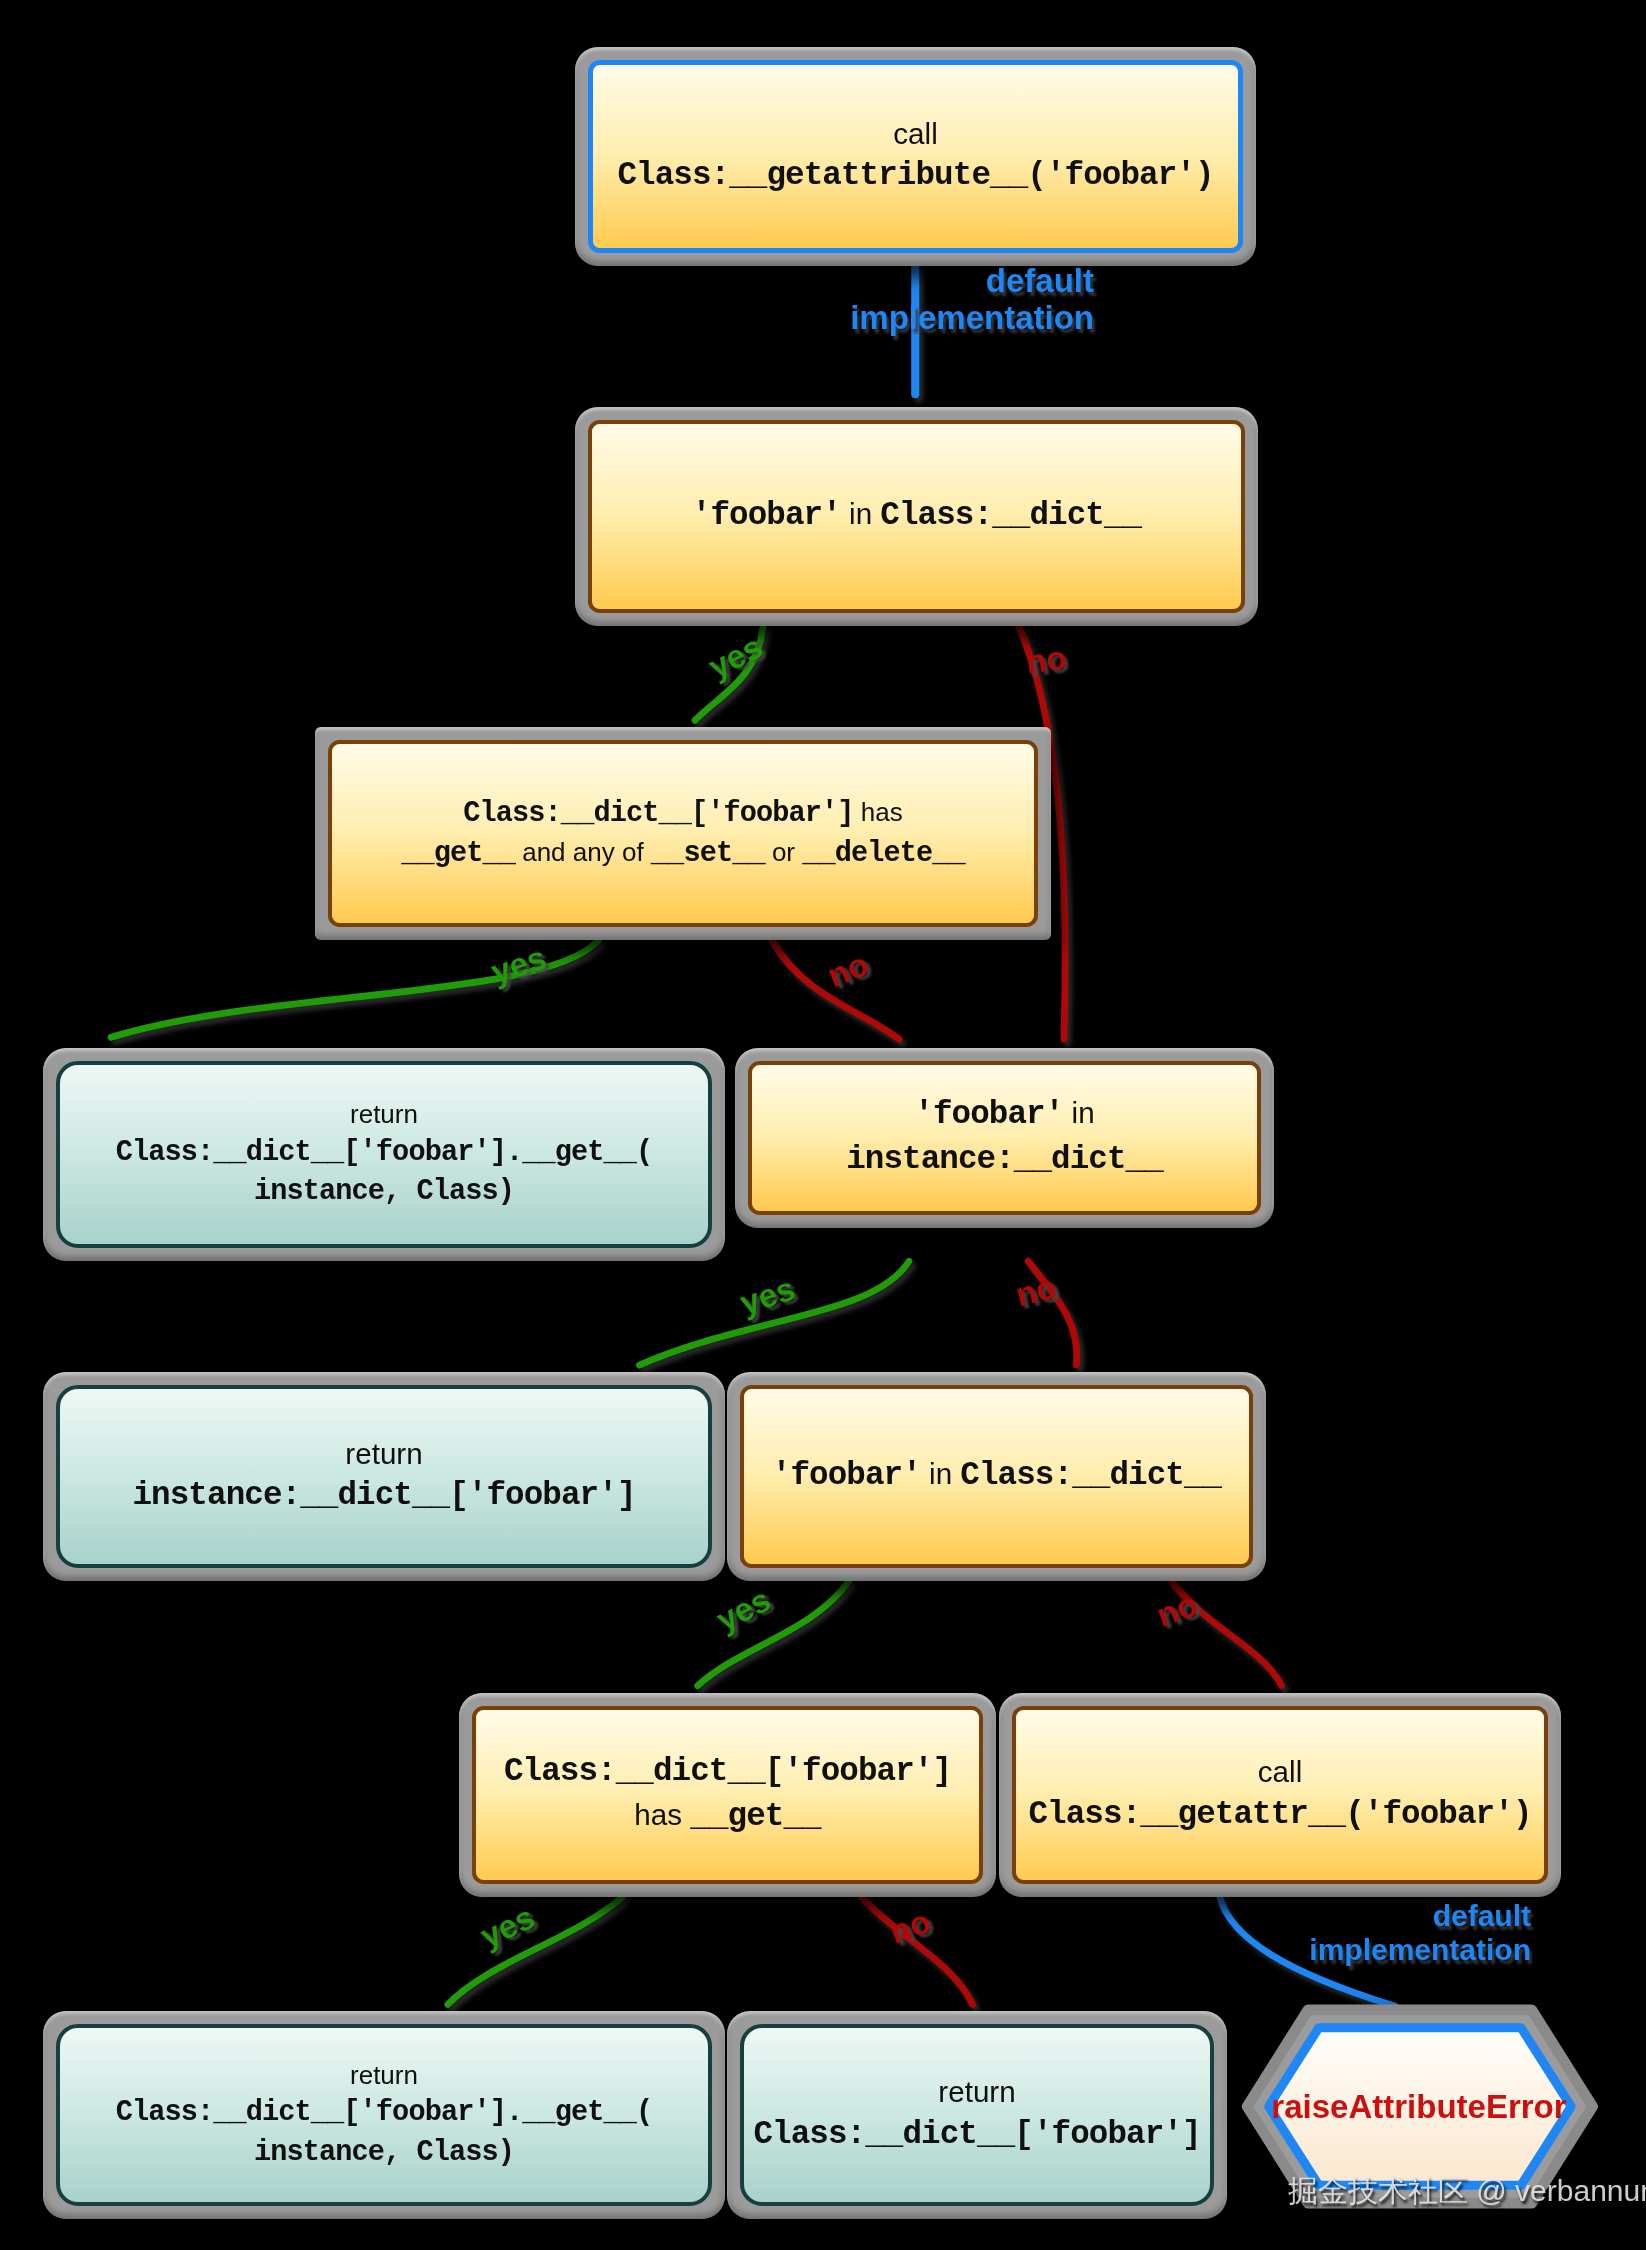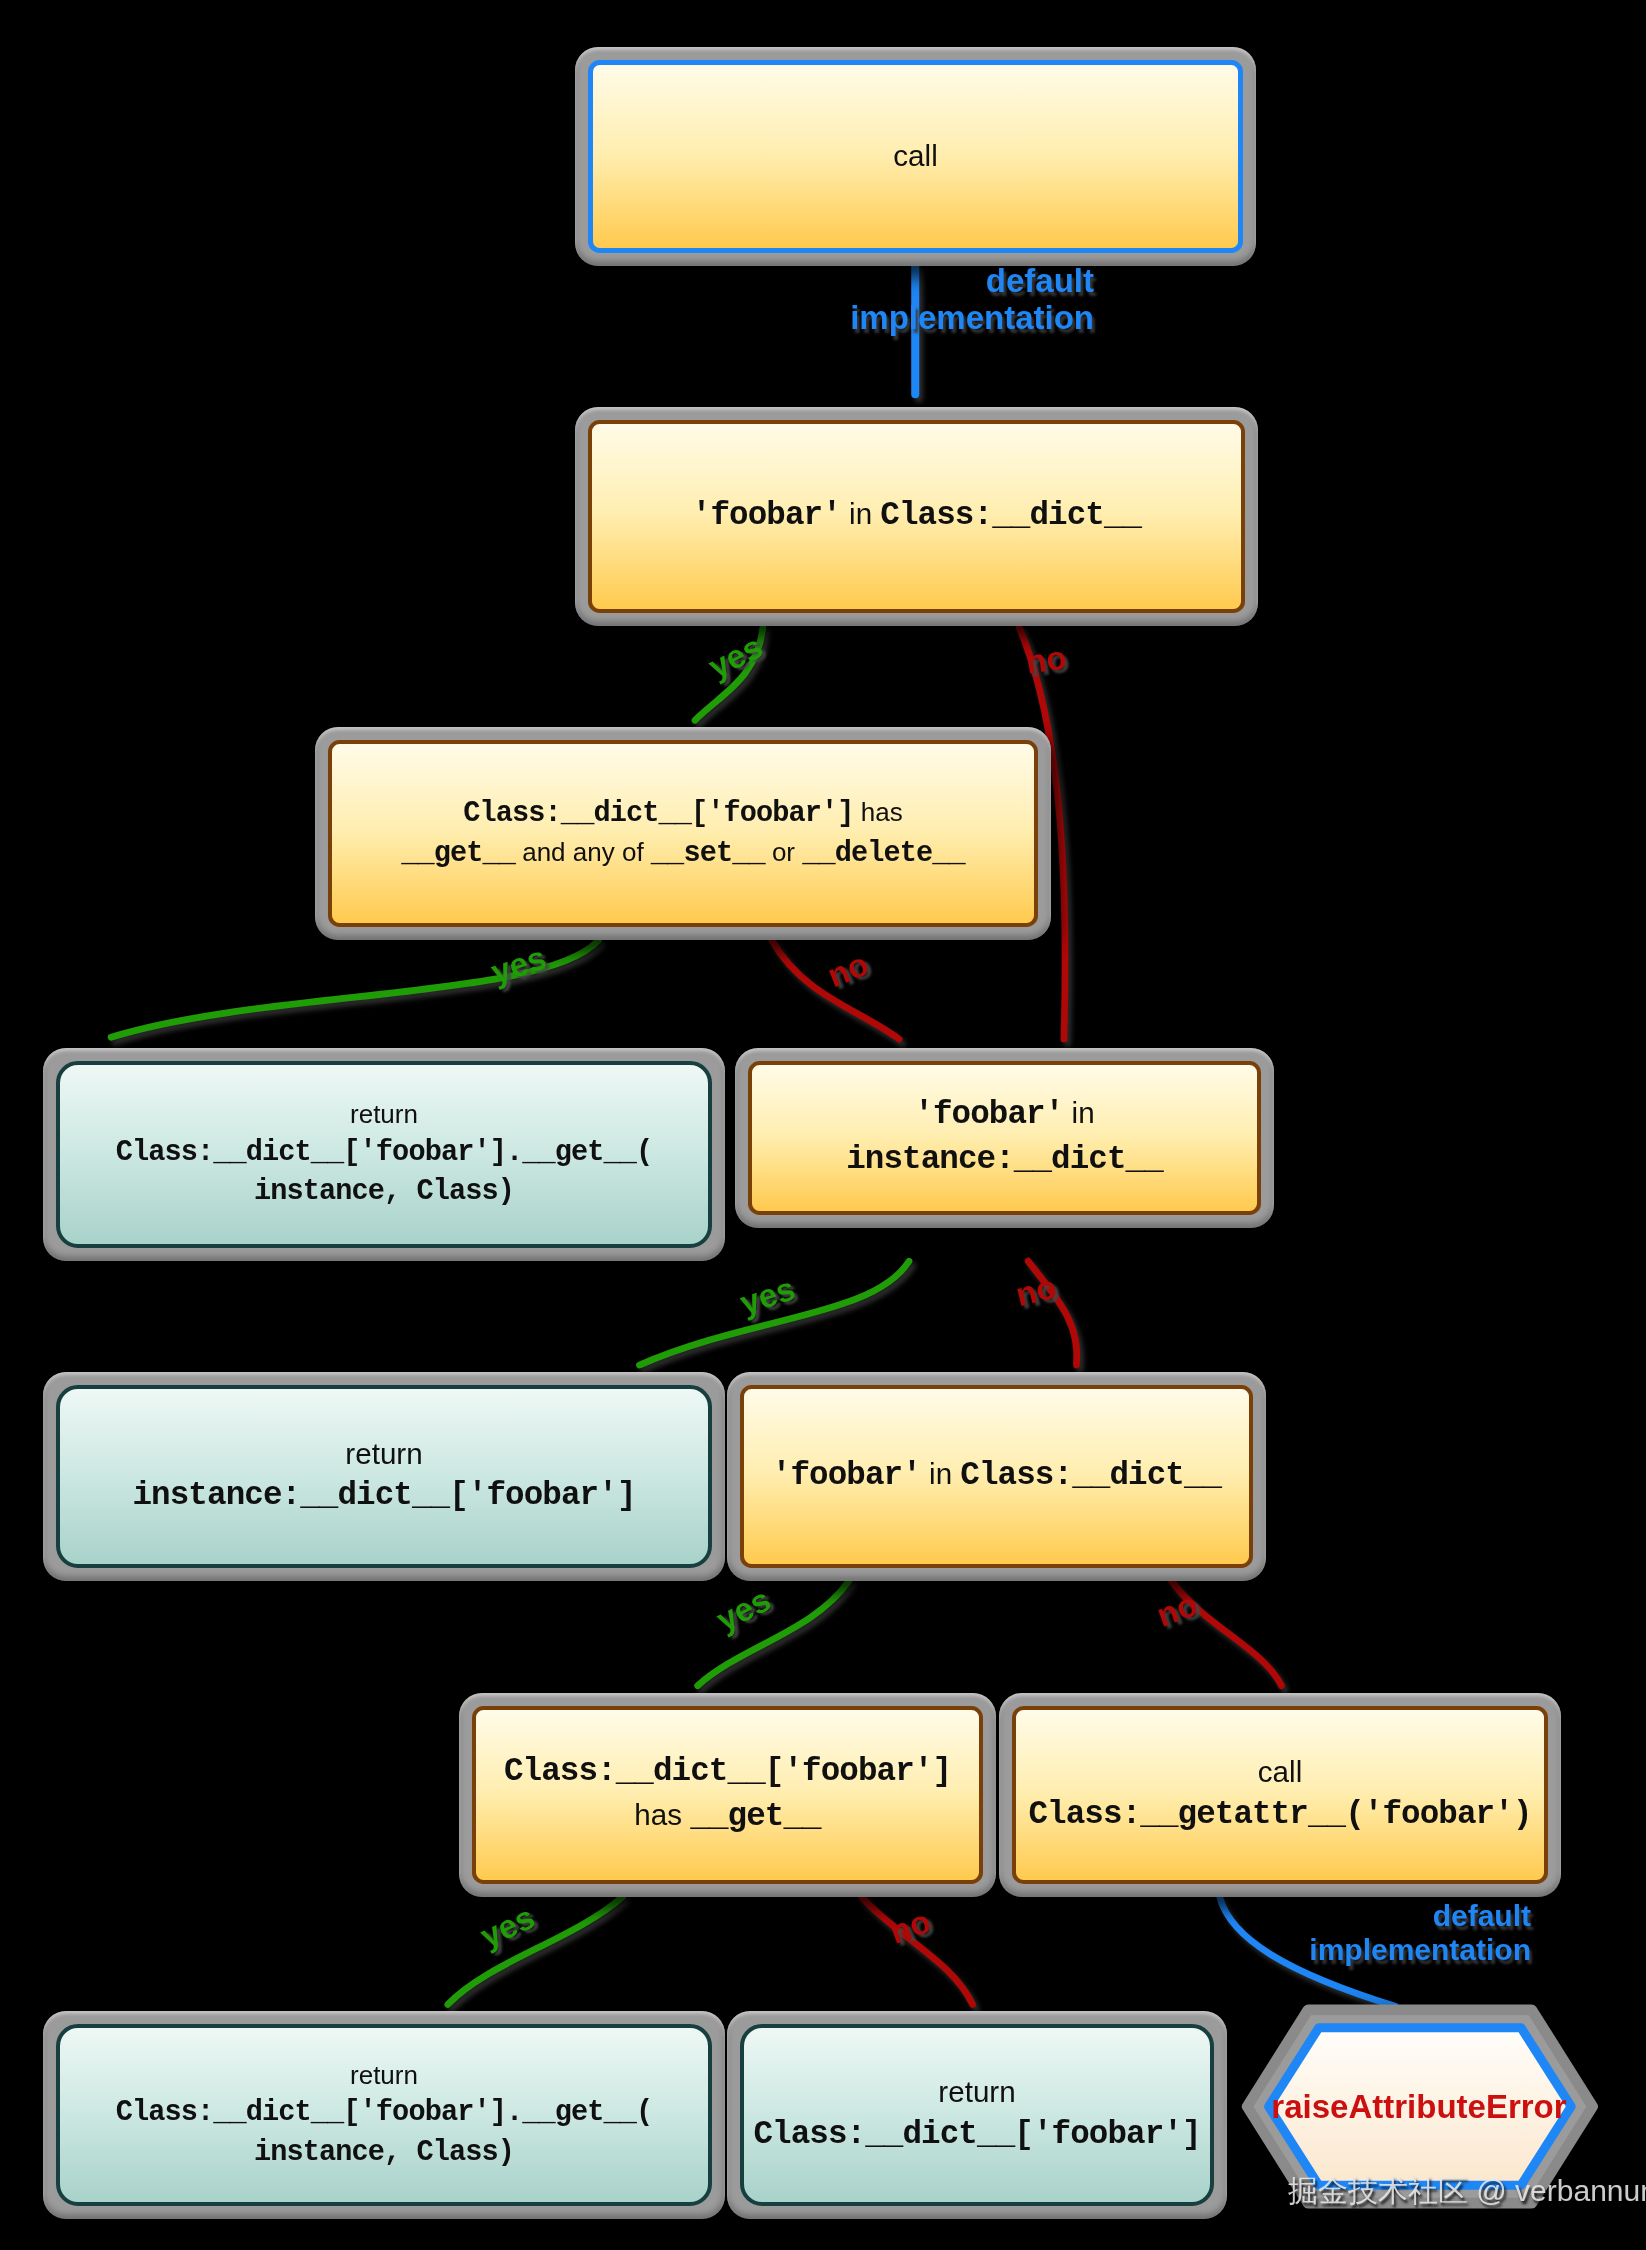--- a/index.html
+++ b/index.html
@@ -66,35 +66,36 @@
     <path d="M 948 1765 C 908 1822, 828 1838, 779 1882" stroke="#1f9c06" stroke-width="7.5" marker-end="url(#m-green)"></path>
     <path d="M 1308 1765 C 1346 1816, 1410 1840, 1431 1882" stroke="#b00707" stroke-width="7.5" marker-end="url(#m-red)"></path>
     <path d="M 695 2118 C 640 2166, 546 2190, 500 2238" stroke="#1f9c06" stroke-width="7.5" marker-end="url(#m-green)"></path>
     <path d="M 962 2118 C 1002 2162, 1064 2190, 1086 2238" stroke="#b00707" stroke-width="7.5" marker-end="url(#m-red)"></path>
     <path d="M 1362 2118 C 1374 2164, 1436 2202, 1558 2240" stroke="#1e86f5" stroke-width="7.5" marker-end="url(#m-blue)"></path>
   </svg>
 
   <div class="node start big" style="left:575px;top:47px;width:681px;height:219px;">
     <div class="inner">
         <div class="tl"><span>call</span></div>
+        <div class="tl"><span class="code">Class:__getattribute__('foobar')</span></div>
       </div>
   </div>
   <div class="bluelabel" style="left:736px;top:263px;width:358px;">
     <span>default</span><br><span>implementation</span>
   </div>
 
   <div class="node big" style="left:575px;top:407px;width:683px;height:219px;">
     <div class="inner">
         <div class="tl"><span class="code">'foobar'</span><span> in </span><span class="code">Class:__dict__</span></div>
       </div>
   </div>
   <div class="elabel yes" style="left:708px;top:638px;transform:rotate(-27deg);">yes</div>
   <div class="elabel no" style="left:1026px;top:641px;transform:rotate(-8deg);">no</div>
 
-  <div class="node" style="left:315px;top:727px;width:736px;height:213px;">
+  <div class="node" style="left:315px;top:727px;width:736px;height:213px;border-radius:6px;">
     <div class="inner">
         <div class="tl"><span class="code">Class:__dict__['foobar']</span><span> has</span></div>
         <div class="tl"><span class="code">__get__</span><span> and any of </span><span class="code">__set__</span><span>  or  </span><span class="code">__delete__</span></div>
       </div>
   </div>
   <div class="elabel yes" style="left:491px;top:946px;transform:rotate(-18deg);">yes</div>
   <div class="elabel no" style="left:828px;top:951px;transform:rotate(-22deg);">no</div>
 
   <div class="node result" style="left:43px;top:1048px;width:682px;height:213px;">
     <div class="inner">

